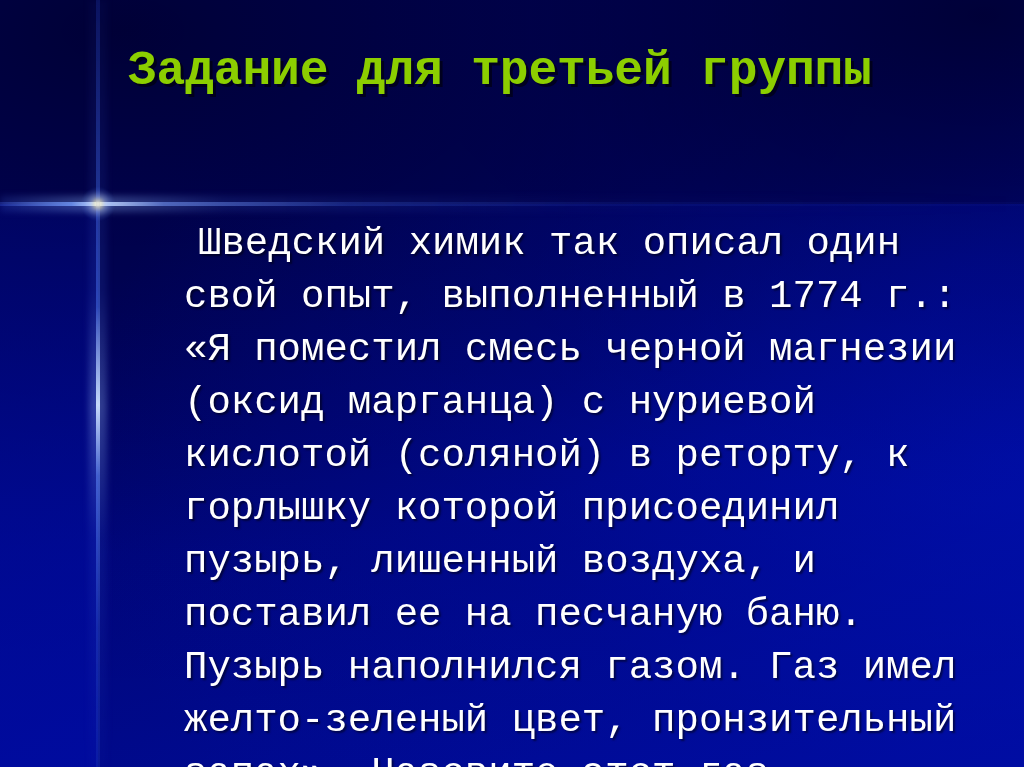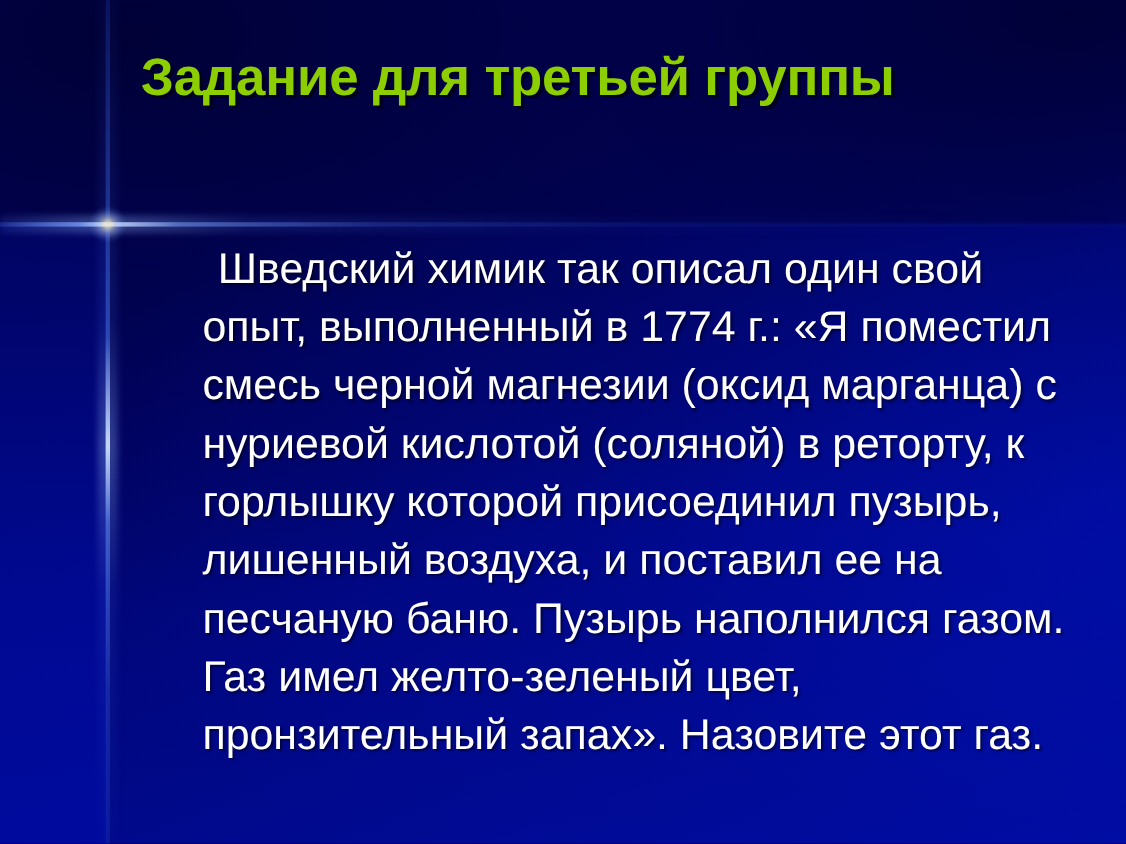--- a/index.html
+++ b/index.html
@@ -6,21 +6,21 @@
     margin: 0;
     padding: 0;
     background: #000000;
   }
   #slide {
     position: relative;
     width: 1024px;
     height: 767px;
     overflow: hidden;
     background: #000066;
-    font-family: Liberation Sans, sans-serif;
+    font-family: Liberation Mono, monospace;
   }
 
   
   .bg-base {
     position: absolute;
     inset: 0;
     background: #00046e;
   }
   
   .bg-wash-a {

